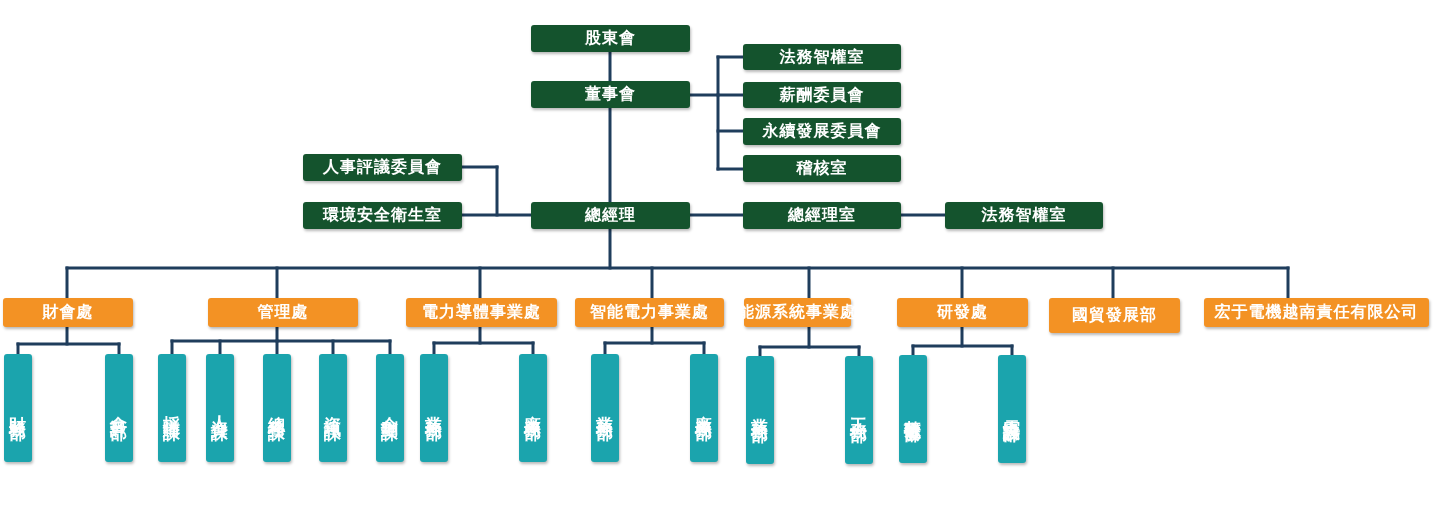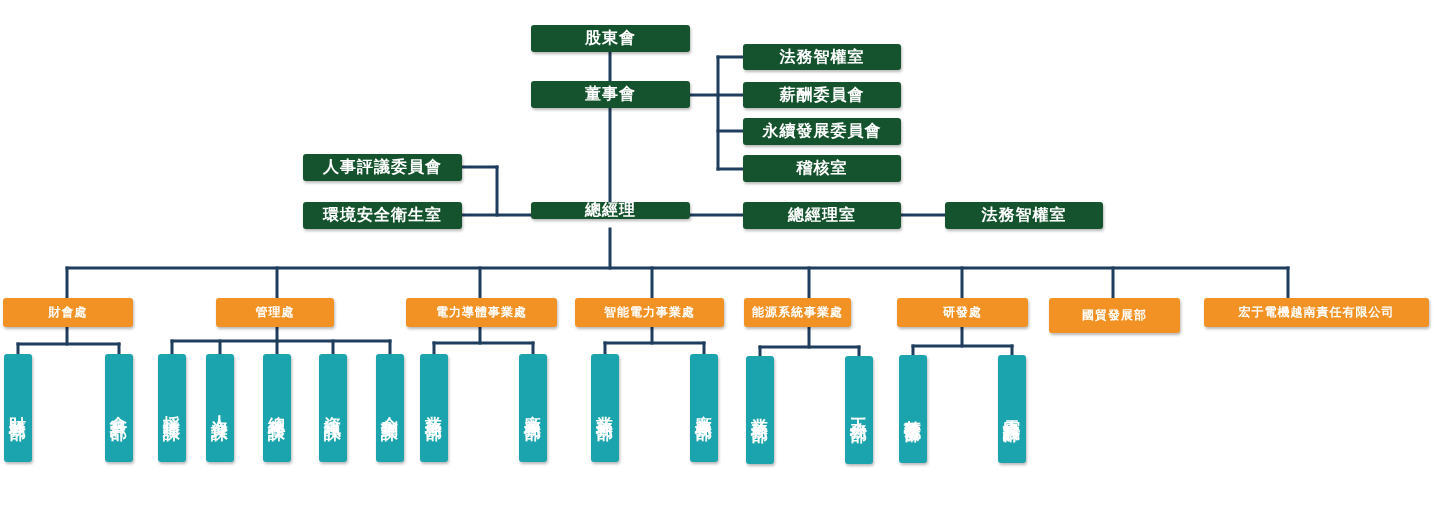--- a/index.html
+++ b/index.html
@@ -5,21 +5,21 @@
   html, body { margin: 0; padding: 0; background: #ffffff; }
   body { width: 1440px; height: 516px; position: relative; overflow: hidden;
          font-family: "DejaVu Sans", sans-serif; }
   .chart { position: absolute; left: 0; top: 0; width: 1440px; height: 516px; }
   svg.lines { position: absolute; left: 0; top: 0; }
   svg.lines line { stroke: #1f3d5c; stroke-width: 3; stroke-linecap: square; }
   .box { position: absolute; box-sizing: border-box; color: #ffffff; font-weight: bold;
          display: flex; align-items: center; justify-content: center; border-radius: 3px;
          box-shadow: 1px 2px 3px rgba(0,0,0,0.28); white-space: nowrap; }
   .blue { background: #14532d; font-size: 16px; letter-spacing: 1px; }
-  .orange { background: #f39224; font-size: 12px; letter-spacing: 1px; }
+  .orange { background: #f39224; font-size: 16px; letter-spacing: 1px; }
   .teal { background: #1ba4ad; font-size: 17px; width: 28px; height: 108px; top: 354px;
           writing-mode: vertical-rl; text-orientation: upright; letter-spacing: 4px;
           line-height: 28px; }
 </style>
 </head>
 <body>
 
 <div class="chart">
 
   <svg class="lines" width="1440" height="516">
@@ -89,26 +89,26 @@
   <div class="box blue" style="left:531px;top:25px;width:159px;height:27px;">股東會</div>
   <div class="box blue" style="left:531px;top:81px;width:159px;height:27px;">董事會</div>
 
   <div class="box blue" style="left:743px;top:44px;width:158px;height:26px;">法務智權室</div>
   <div class="box blue" style="left:743px;top:82px;width:158px;height:26px;">薪酬委員會</div>
   <div class="box blue" style="left:743px;top:118px;width:158px;height:27px;">永續發展委員會</div>
   <div class="box blue" style="left:743px;top:155px;width:158px;height:27px;">稽核室</div>
 
   <div class="box blue" style="left:303px;top:154px;width:159px;height:27px;">人事評議委員會</div>
   <div class="box blue" style="left:303px;top:202px;width:159px;height:27px;">環境安全衛生室</div>
-  <div class="box blue" style="left:531px;top:202px;width:159px;height:17px;">總經理</div>
+  <div class="box blue" style="left:531px;top:202px;width:159px;height:27px;">總經理</div>
   <div class="box blue" style="left:743px;top:202px;width:158px;height:27px;">總經理室</div>
   <div class="box blue" style="left:945px;top:202px;width:158px;height:27px;">法務智權室</div>
 
   <div class="box orange" style="left:3px;top:298px;width:130px;height:29px;">財會處</div>
-  <div class="box orange" style="left:216px;top:298px;width:118px;height:29px;">管理處</div>
+  <div class="box orange" style="left:208px;top:298px;width:150px;height:29px;">管理處</div>
   <div class="box orange" style="left:406px;top:298px;width:151px;height:29px;">電力導體事業處</div>
   <div class="box orange" style="left:575px;top:298px;width:149px;height:29px;">智能電力事業處</div>
   <div class="box orange" style="left:744px;top:298px;width:107px;height:29px;">能源系統事業處</div>
   <div class="box orange" style="left:897px;top:298px;width:131px;height:29px;">研發處</div>
   <div class="box orange" style="left:1049px;top:298px;width:131px;height:35px;">國貿發展部</div>
   <div class="box orange" style="left:1204px;top:298px;width:225px;height:29px;">宏于電機越南責任有限公司</div>
 
   <div class="box teal" style="left:4px;">財務部</div>
   <div class="box teal" style="left:105px;">會計部</div>
 

